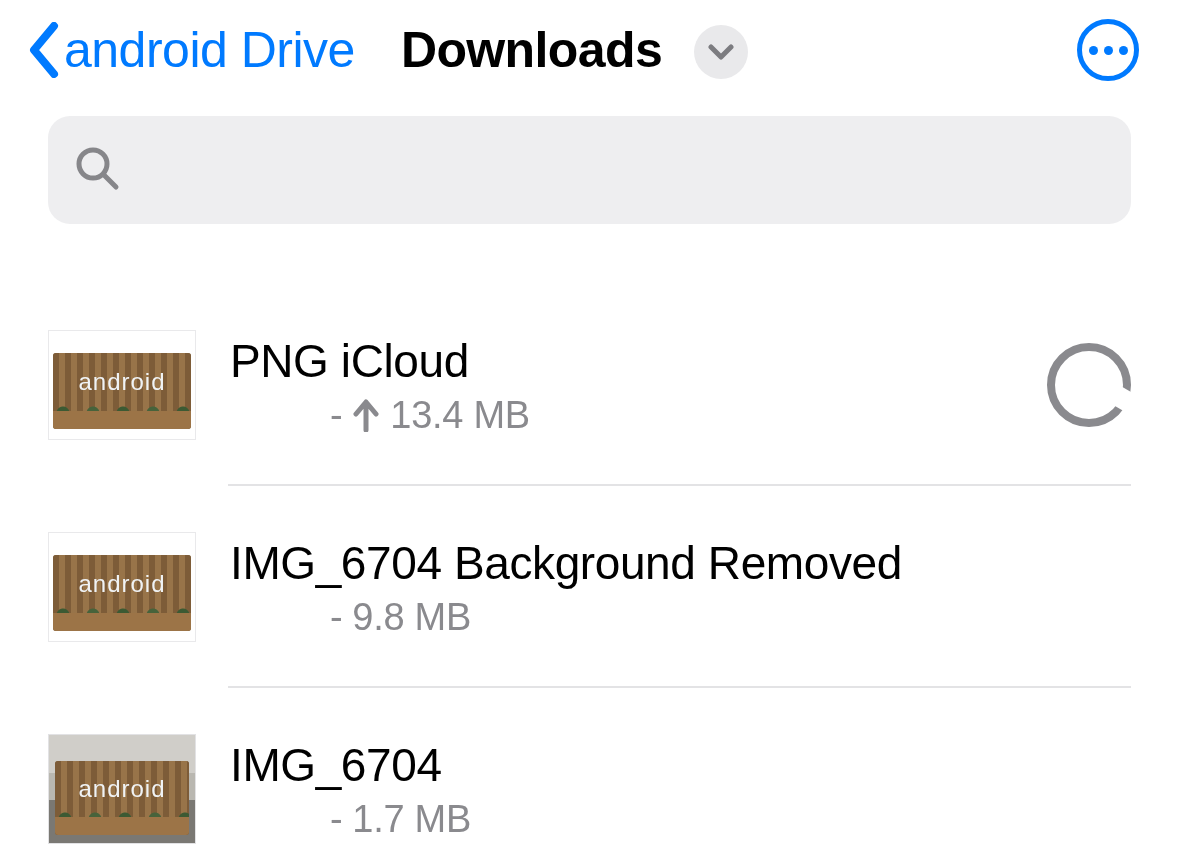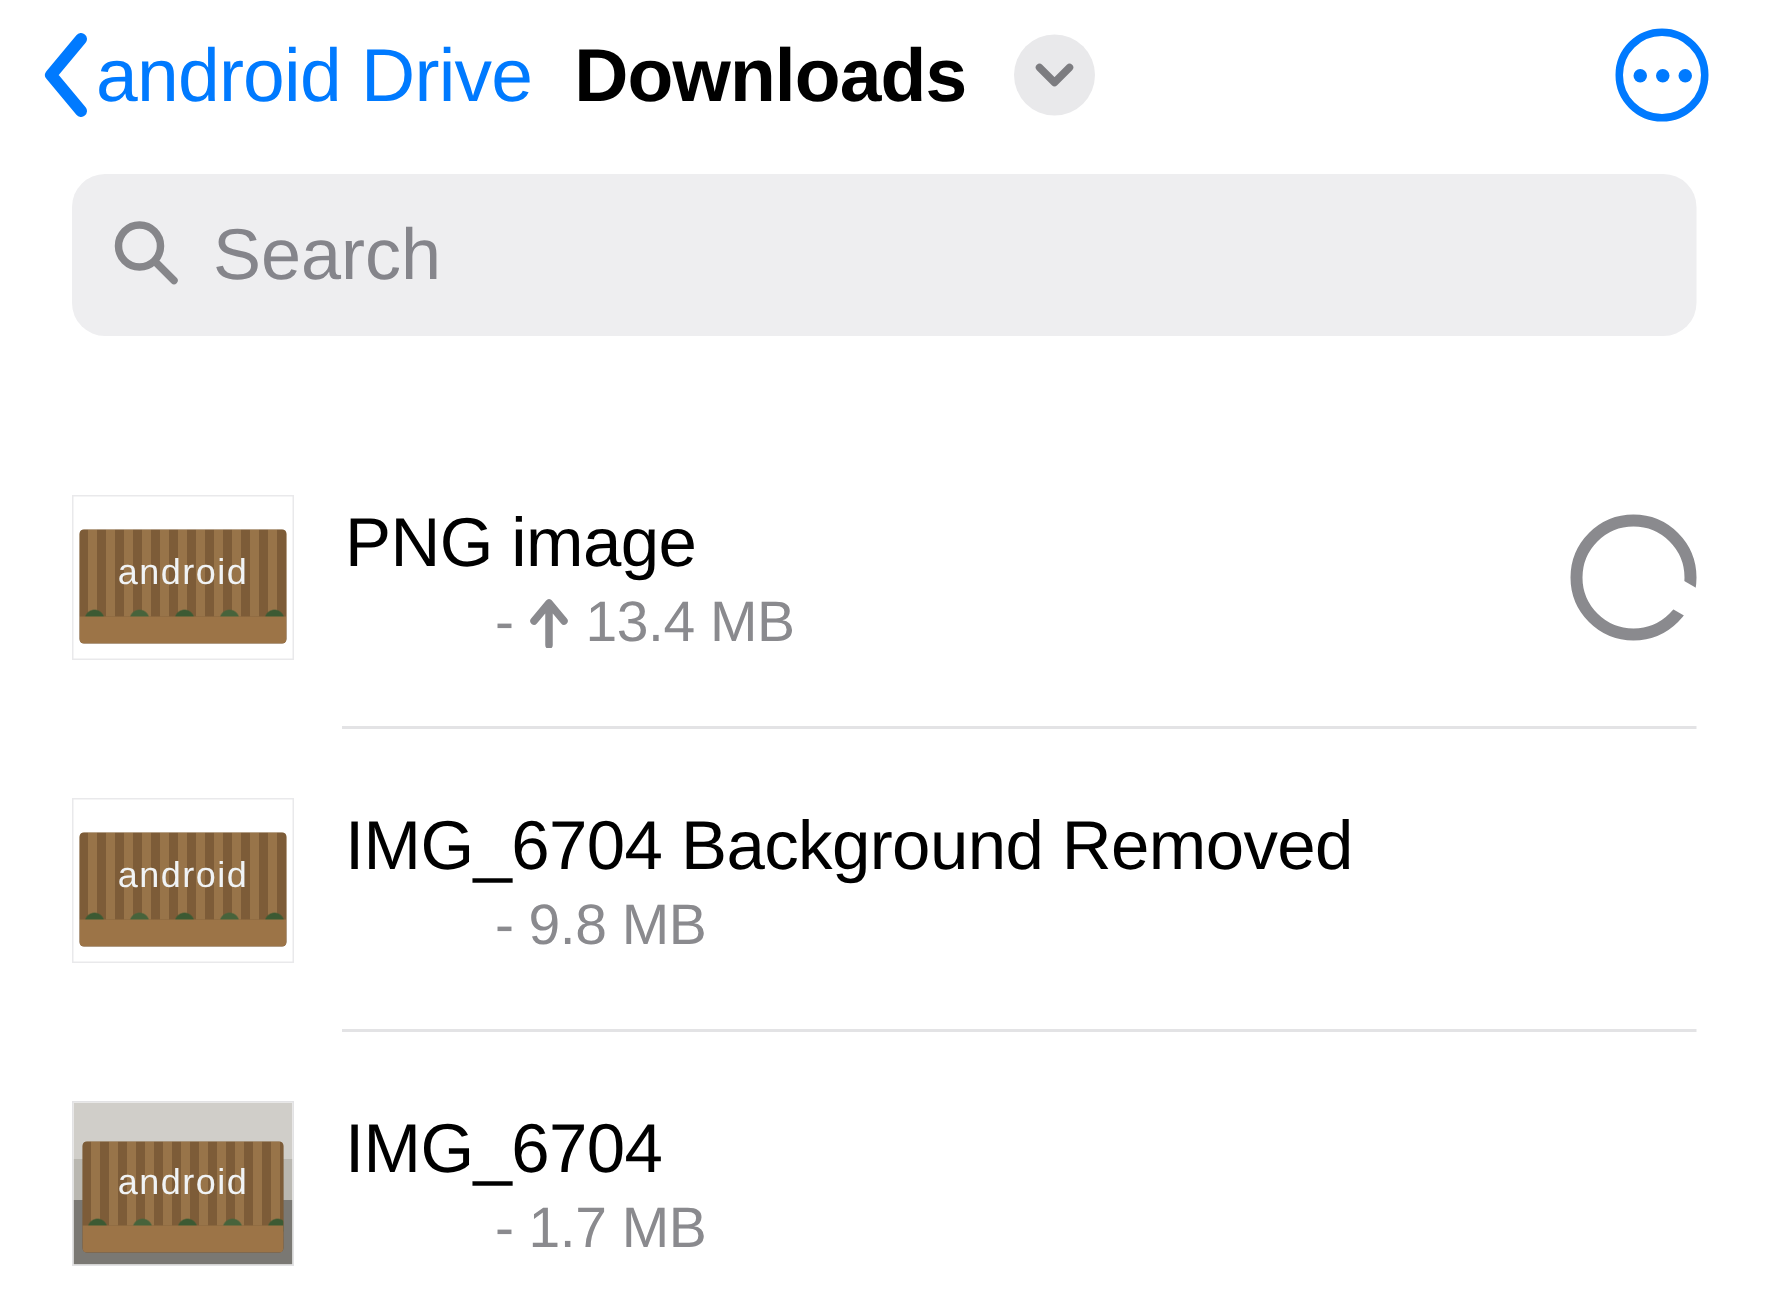--- a/index.html
+++ b/index.html
@@ -26,23 +26,23 @@
       color: #007aff;
       font-size: 50px;
       font-weight: 400;
       letter-spacing: -0.5px;
       white-space: nowrap;
     }
     .back-chevron svg { display:block; }
 
     .title-wrap {
       display: flex;
-      align-items: center;
+      align-items: flex-end;
       gap: 32px;
-      margin-left: 28px;
+      margin-left: 46px;
     }
     .title {
       font-size: 50px;
       font-weight: 700;
       letter-spacing: -0.6px;
       color: #000;
     }
     .title-chevron {
       width: 54px;
       height: 54px;
@@ -229,36 +229,35 @@
 </div>
 
 <div class="search-wrap">
   <div class="search">
     <span class="search-icon">
       <svg width="46" height="46" viewBox="0 0 46 46">
           <circle cx="19" cy="19" r="14" fill="none" stroke="#86868a" stroke-width="5"></circle>
           <line x1="30" y1="30" x2="42" y2="42" stroke="#86868a" stroke-width="5" stroke-linecap="round"></line>
         </svg>
     </span>
-    <input class="search-input" type="text" placeholder="Search" style="">
   </div>
 </div>
 
 <div class="files" id="files-container">
     <div class="file-row">
       <div class="thumb transparent">
         <div class="thumb-sign">
           <div class="thumb-slats"></div>
           <div class="thumb-greens"></div>
           <div class="thumb-planter"></div>
           <div class="thumb-label">android</div>
         </div>
       </div>
       <div class="file-text">
-        <div class="file-name">PNG image</div>
+        <div class="file-name">PNG iCloud</div>
         <div class="file-meta">
           <span class="dash">-</span>
           <span class="upload-arrow">
             <svg width="28" height="34" viewBox="0 0 28 34">
               <path d="M14 32 L14 6 M4 16 L14 4 L24 16" fill="none" stroke="#8a8a8e" stroke-width="5" stroke-linecap="round" stroke-linejoin="round"></path>
             </svg>
           </span>
           <span>13.4 MB</span>
         </div>
       </div>

